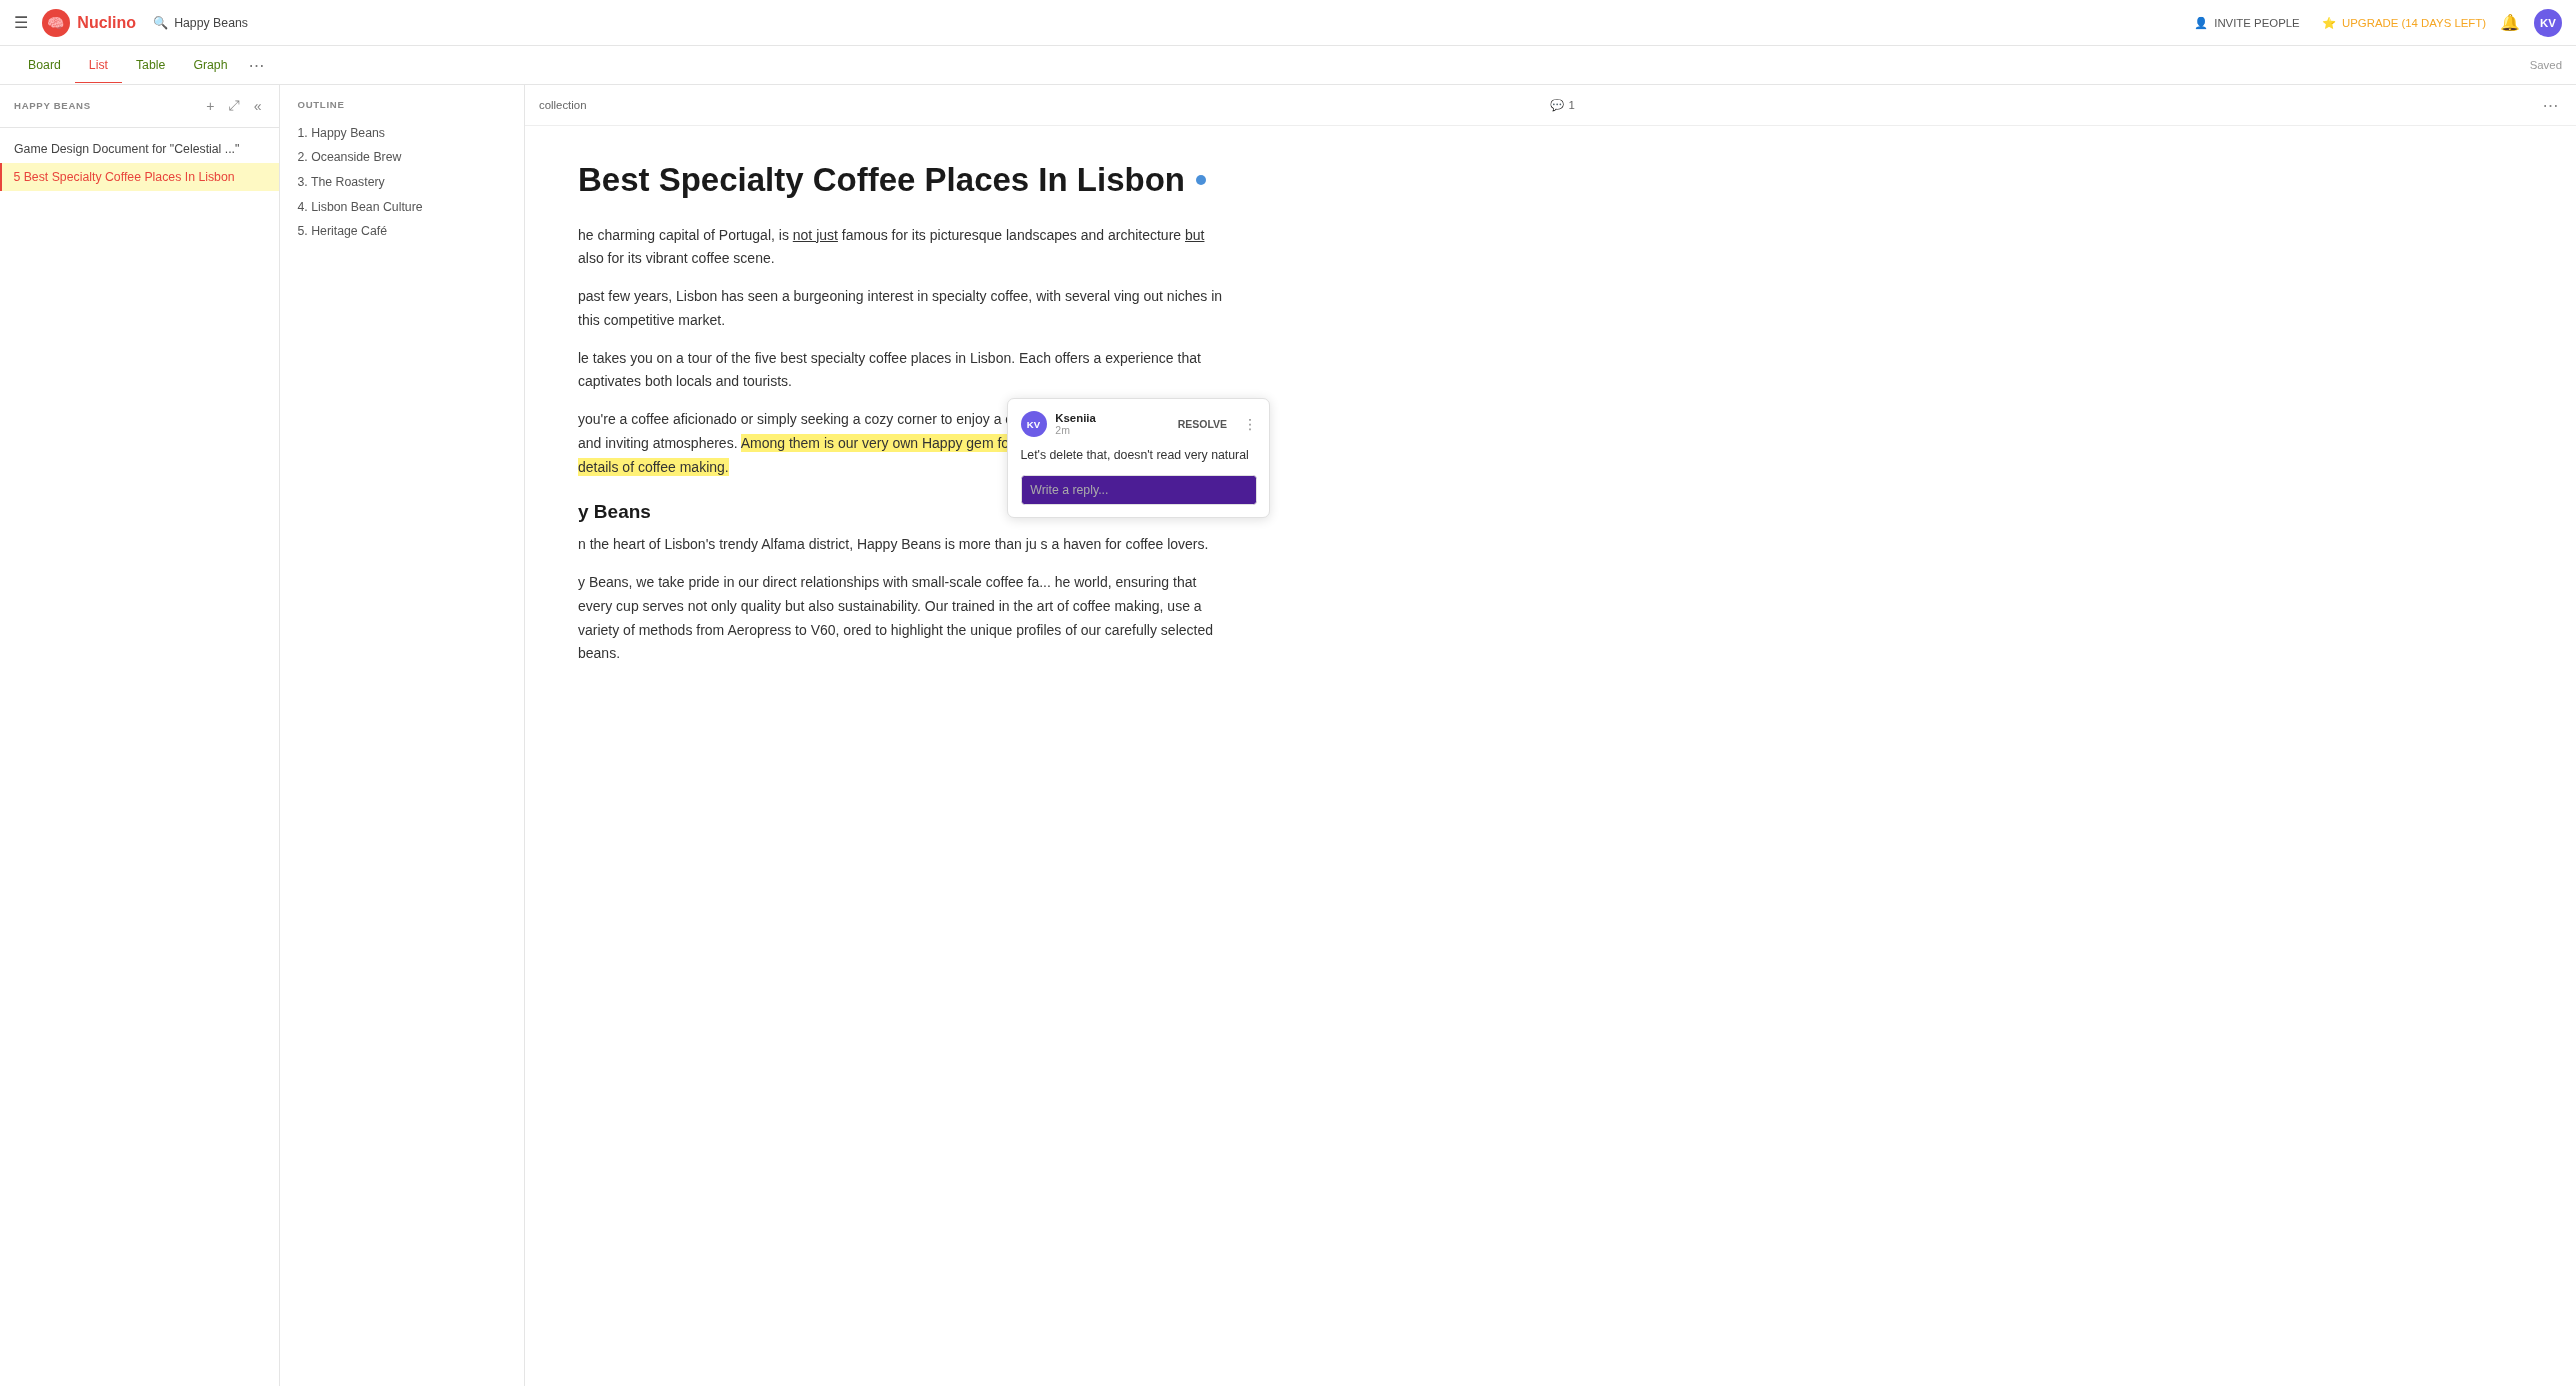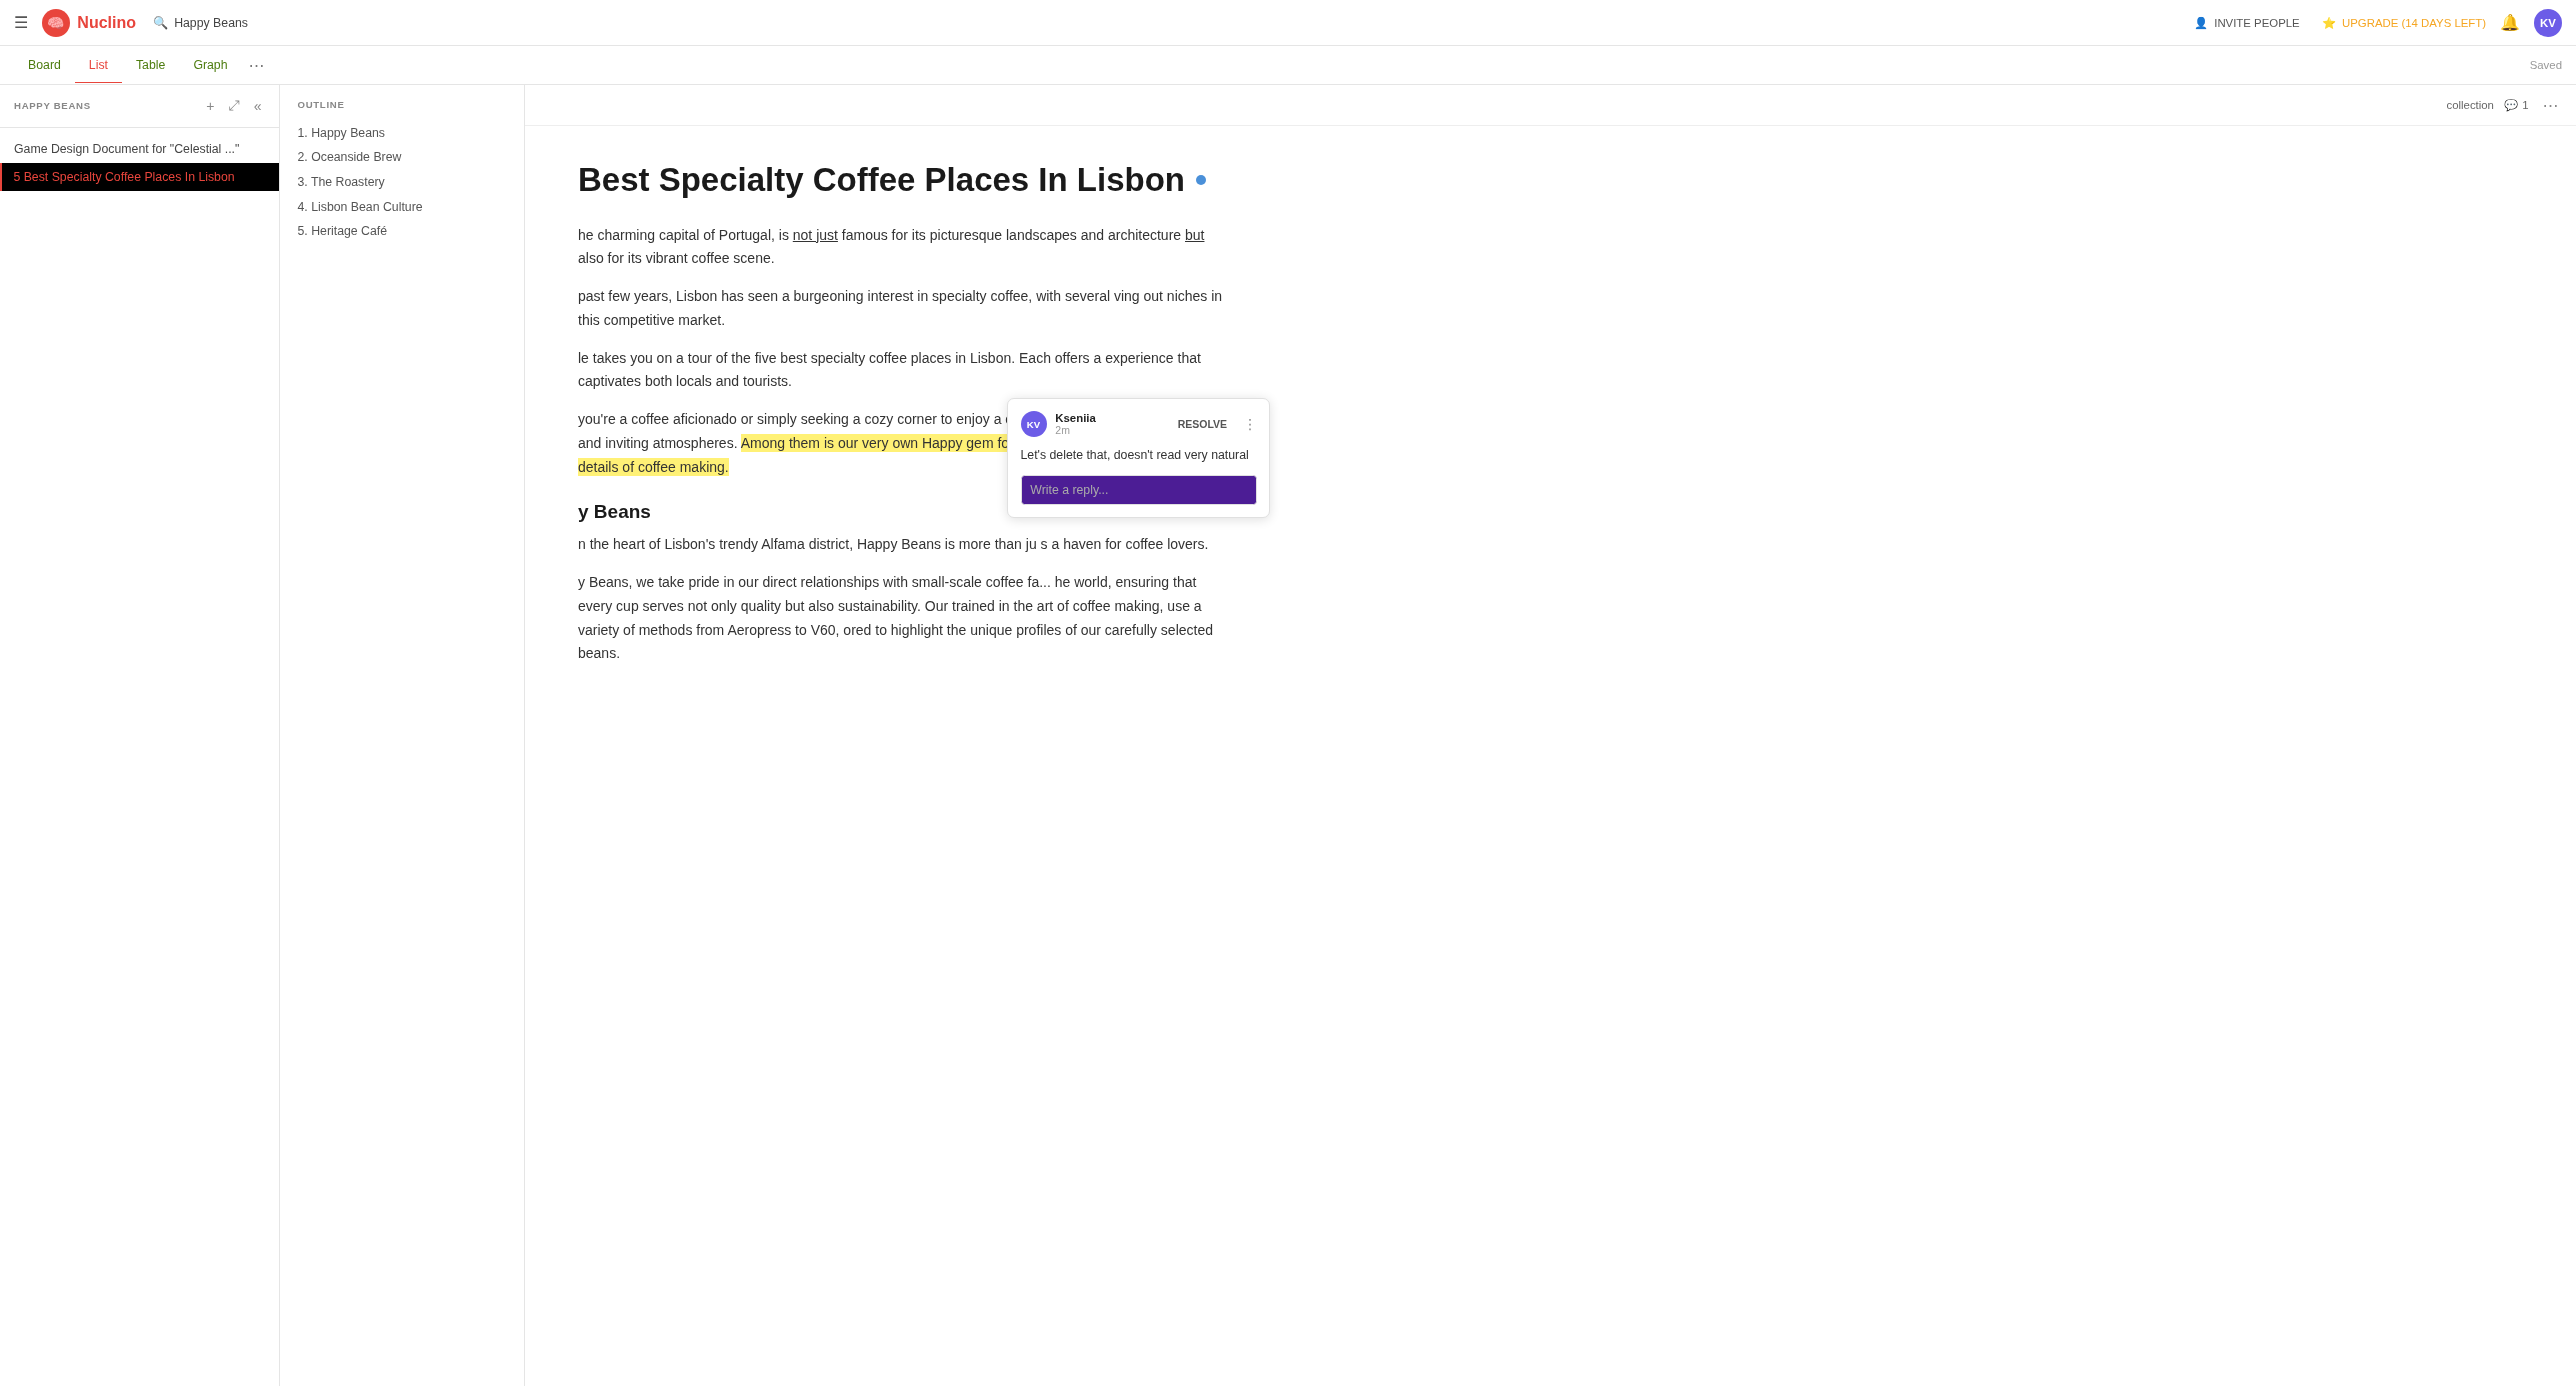--- a/index.html
+++ b/index.html
@@ -90,21 +90,21 @@
       font-size: 14px; padding: 1.8px 3.5px; border-radius: 2.6px;
     }
     .sidebar-items { overflow-y: auto; flex: 1; padding: 7px 0; }
     .sidebar-item {
       padding: 7px 14px;
       font-size: 12.3px; color: #444;
       cursor: pointer; border-radius: 0;
       white-space: nowrap; overflow: hidden; text-overflow: ellipsis;
     }
     .sidebar-item.active {
-      background: #000000;
+      background: #fef9c3;
       color: #e8453c;
       border-left: 2.6px solid #e8453c;
       padding-left: 11.4px;
     }
 
     
     .outline-panel {
       width: 245px; min-width: 245px;
       border-right: 0.9px solid #e5e5e5;
       padding: 14px 0;
@@ -123,21 +123,21 @@
 
     
     .content-area {
       flex: 1;
       overflow-y: auto;
       position: relative;
     }
 
     
     .doc-topbar {
-      display: flex; align-items: center; justify-content: flex-end;
+      display: flex; align-items: center; justify-content: space-between;
       padding: 7px 14px;
       border-bottom: 0.9px solid #eee;
       gap: 10.5px;
     }
     .collection-badge {
       font-size: 11.4px; color: #666;
       display: flex; align-items: center; gap: 3.5px;
     }
     .comment-badge {
       display: flex; align-items: center; gap: 3.5px;

